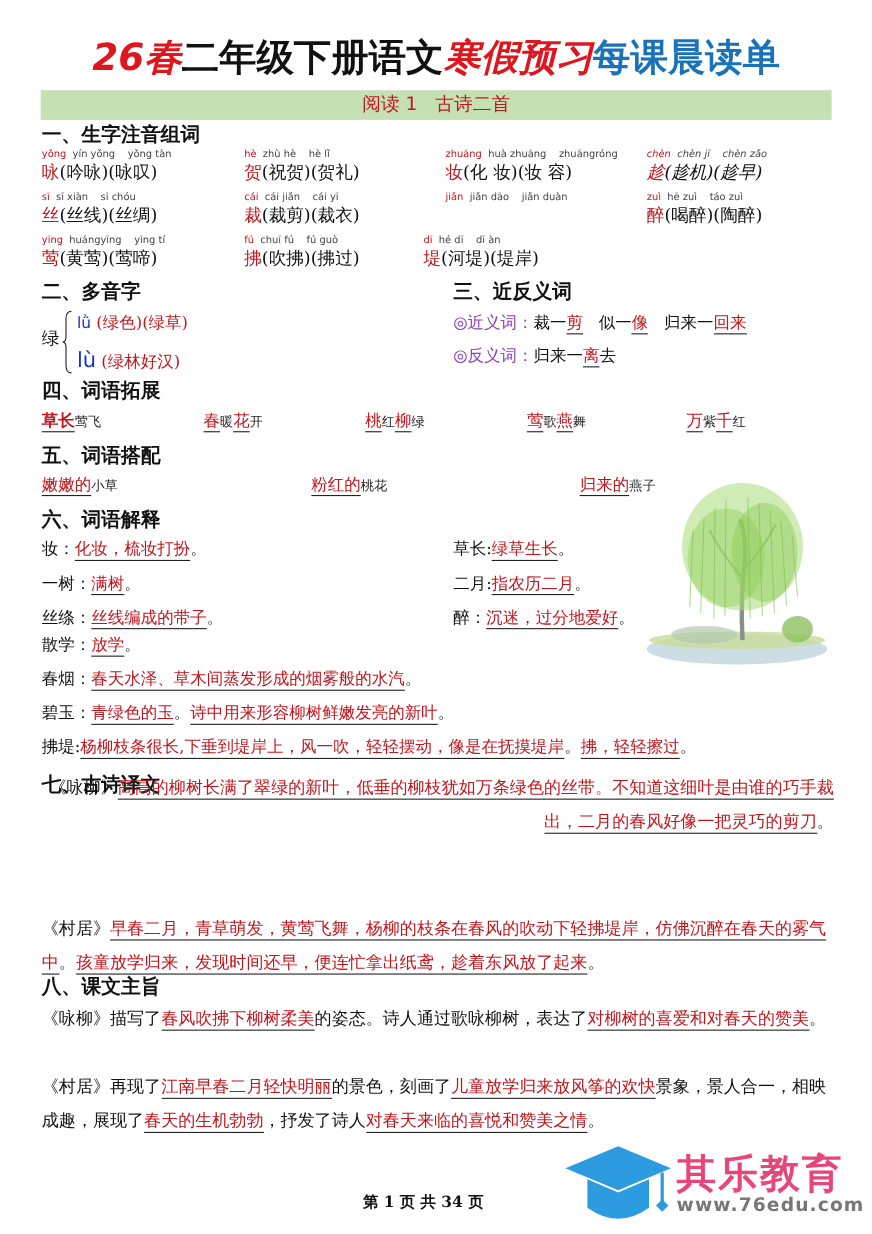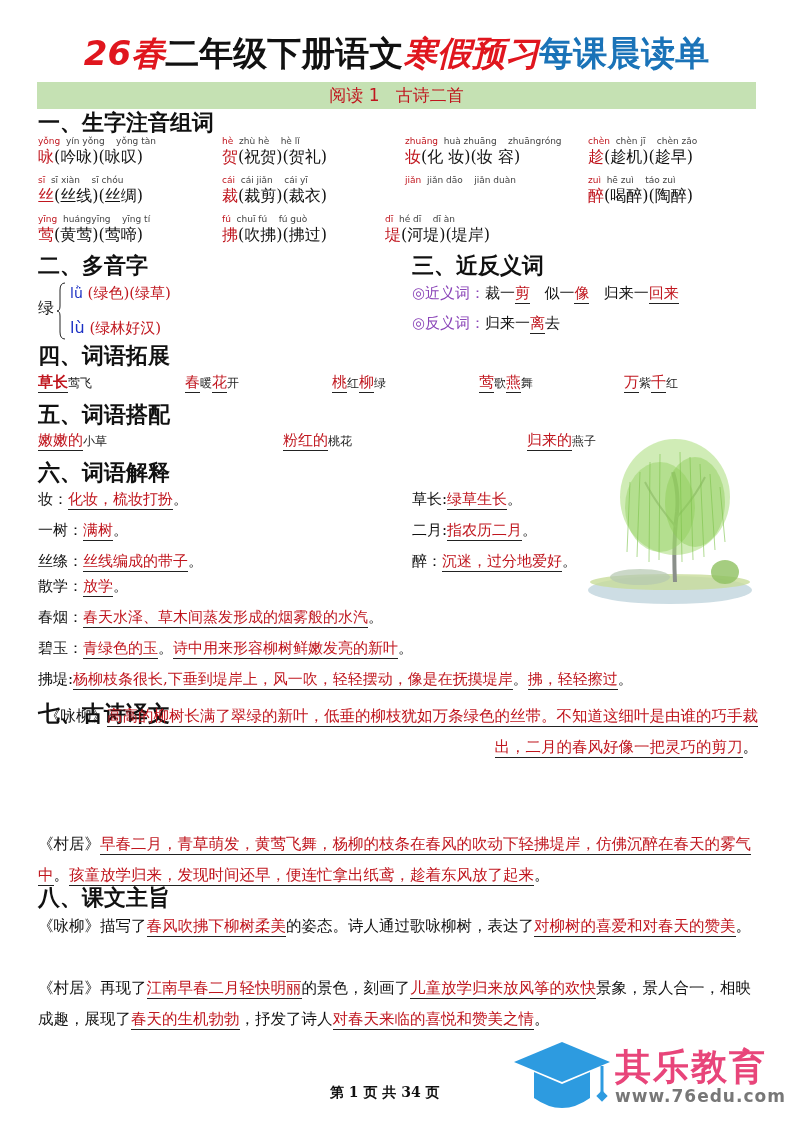--- a/index.html
+++ b/index.html
@@ -8,21 +8,21 @@
 
   .title { position: absolute; top: 30px; left: 0; width: 793px; text-align: center;
     font-family: "DejaVu Sans", "Liberation Sans", sans-serif; font-weight: bold; font-size: 34px; line-height: 46px; letter-spacing: 0px; white-space: nowrap; }
   .title .t-red { color: #e0161e; font-style: italic; }
   .title .t-black { color: #111; }
   .title .t-blue { color: #1a73b8; text-decoration-thickness: 3px; text-underline-offset: 4px; }
 
   .banner { position: absolute; top: 82px; left: 37px; width: 719px; height: 27px; background: #c5e1b3;
     text-align: center; line-height: 27px; color: #c0161e; font-size: 17px; font-family: "DejaVu Sans", "Liberation Sans", sans-serif; white-space: pre; }
 
-  .h { position: absolute; font-family: "DejaVu Sans", "Liberation Sans", sans-serif; font-weight: bold; font-size: 22px; color: #111; line-height: 22px; white-space: nowrap; }
+  .h { position: absolute; font-family: "DejaVu Sans", "Liberation Sans", sans-serif; font-weight: bold; font-size: 18px; color: #111; line-height: 22px; white-space: nowrap; }
 
   .char-item { position: absolute; width: 190px; }
   .char-item .py { display: block; font-family: "DejaVu Sans", "Liberation Sans", sans-serif; font-size: 9px; color: #444; height: 11px; line-height: 11px; white-space: nowrap; }
   .char-item .py .py-main { color: #c0161e; }
   .char-item .hz { font-size: 16px; line-height: 20px; white-space: nowrap; }
   .char-item .hz .main { color: #c0161e; }
 
   .red { color: #c0161e; }
   .u { color: #c0161e; border-bottom: 1px solid #222; padding-bottom: 1px; }
   .blue { color: #1a2fc4; }
@@ -56,21 +56,21 @@
       <span class="hz" style="display: block;"><span class="main">咏</span><span>(吟咏)(咏叹)</span></span>
     </div>
     <div class="char-item" style="left:222px;top:136px;">
       <span class="py" style="white-space: pre;"><span class="py-main">hè</span>  zhù hè    hè lǐ</span>
       <span class="hz" style="display: block;"><span class="main">贺</span><span>(祝贺)(贺礼)</span></span>
     </div>
     <div class="char-item" style="left:405px;top:136px;">
       <span class="py" style="white-space: pre;"><span class="py-main">zhuāng</span>  huà zhuāng    zhuāngróng</span>
       <span class="hz" style="display: block;"><span class="main">妆</span><span>(化 妆)(妆 容)</span></span>
     </div>
-    <div class="char-item" style="left:588px;top:136px;">
+    <div class="char-item" style="left:588px;top:136px;font-style:italic;">
       <span class="py" style="white-space: pre;"><span class="py-main">chèn</span>  chèn jī    chèn zǎo</span>
       <span class="hz" style="display: block;"><span class="main">趁</span><span>(趁机)(趁早)</span></span>
     </div>
     <div class="char-item" style="left:38px;top:175px;">
       <span class="py" style="white-space: pre;"><span class="py-main">sī</span>  sī xiàn    sī chóu</span>
       <span class="hz" style="display: block;"><span class="main">丝</span><span>(丝线)(丝绸)</span></span>
     </div>
     <div class="char-item" style="left:222px;top:175px;">
       <span class="py" style="white-space: pre;"><span class="py-main">cái</span>  cái jiǎn    cái yī</span>
       <span class="hz" style="display: block;"><span class="main">裁</span><span>(裁剪)(裁衣)</span></span>
@@ -99,21 +99,21 @@
 <div class="h" style="top:255px;left:38px;">二、多音字</div>
 <div class="line" style="top:298px;left:38px;font-size:16px;">绿</div>
 <svg style="position:absolute;left:56px;top:282px;" width="10" height="58">
   <path d="M9 1 Q4 1 4 8 L4 24 Q4 29 1 29 Q4 29 4 34 L4 50 Q4 57 9 57" fill="none" stroke="#222" stroke-width="1"></path>
 </svg>
 <div class="line" style="top:283px;left:70px;">
   <span class="blue" style="font-family:'DejaVu Sans',sans-serif;font-size:14px;">lǜ</span>
   <span class="red">(绿色)(绿草)</span>
 </div>
 <div class="line" style="top:318px;left:70px;">
-  <span class="blue" style="font-family:'DejaVu Sans',sans-serif;font-size:16px;">lù</span>
+  <span class="blue" style="font-family:'DejaVu Sans',sans-serif;font-size:19px;">lù</span>
   <span class="red">(绿林好汉)</span>
 </div>
 
 <div class="h" style="top:255px;left:412px;">三、近反义词</div>
 <div class="line" style="top:283px;left:412px;">
   <span class="purple">◎近义词：</span><span>裁一</span><span class="u">剪</span>&nbsp;&nbsp;&nbsp;<span>似一</span><span class="u">像</span>&nbsp;&nbsp;&nbsp;<span>归来一</span><span class="u">回来</span>
 </div>
 <div class="line" style="top:313px;left:412px;">
   <span class="purple">◎反义词：</span><span>归来一</span><span class="u">离</span><span>去</span>
 </div>

